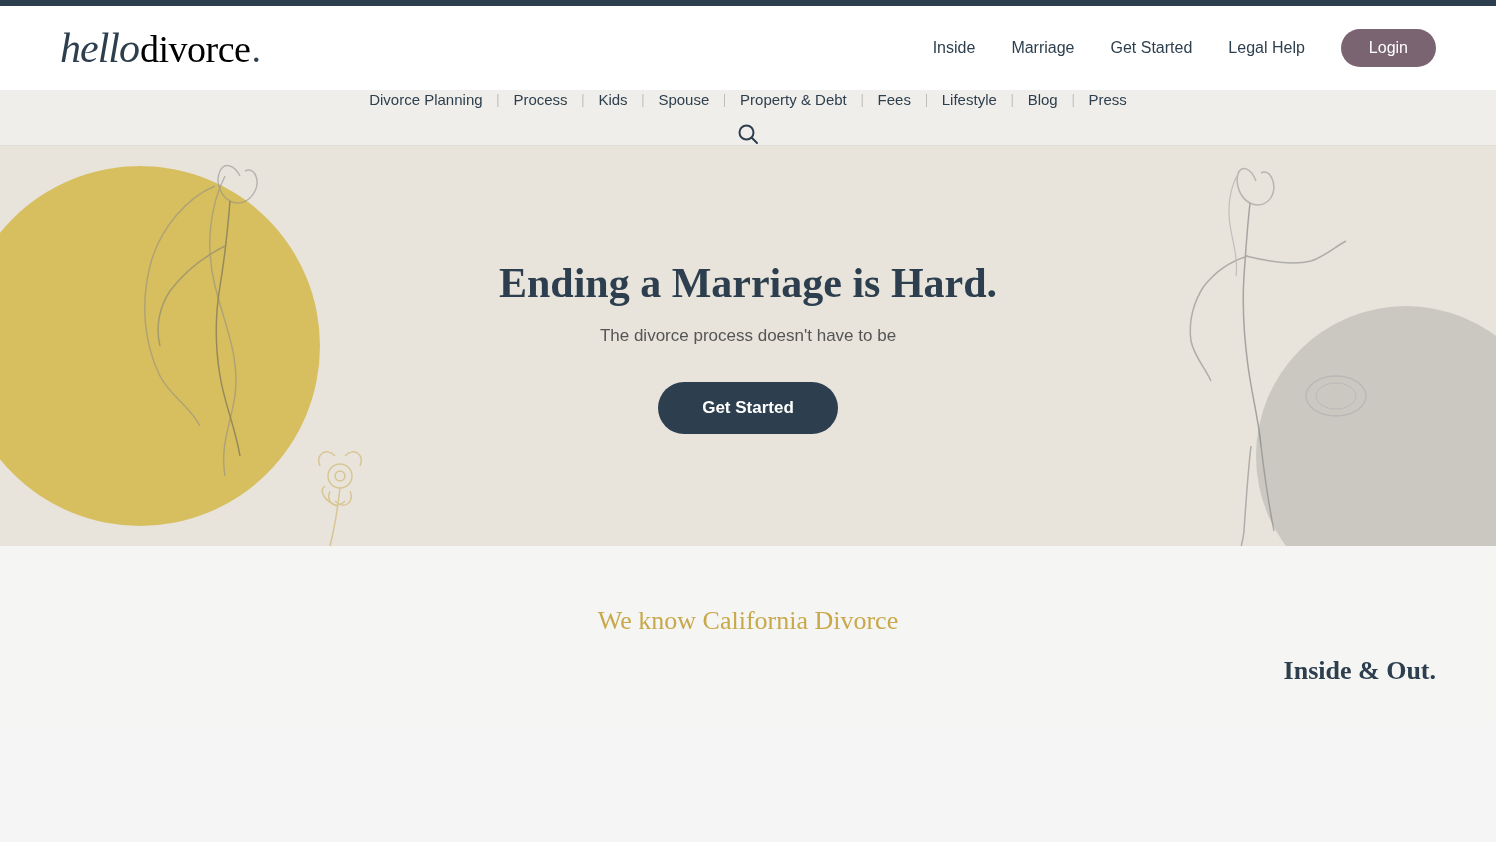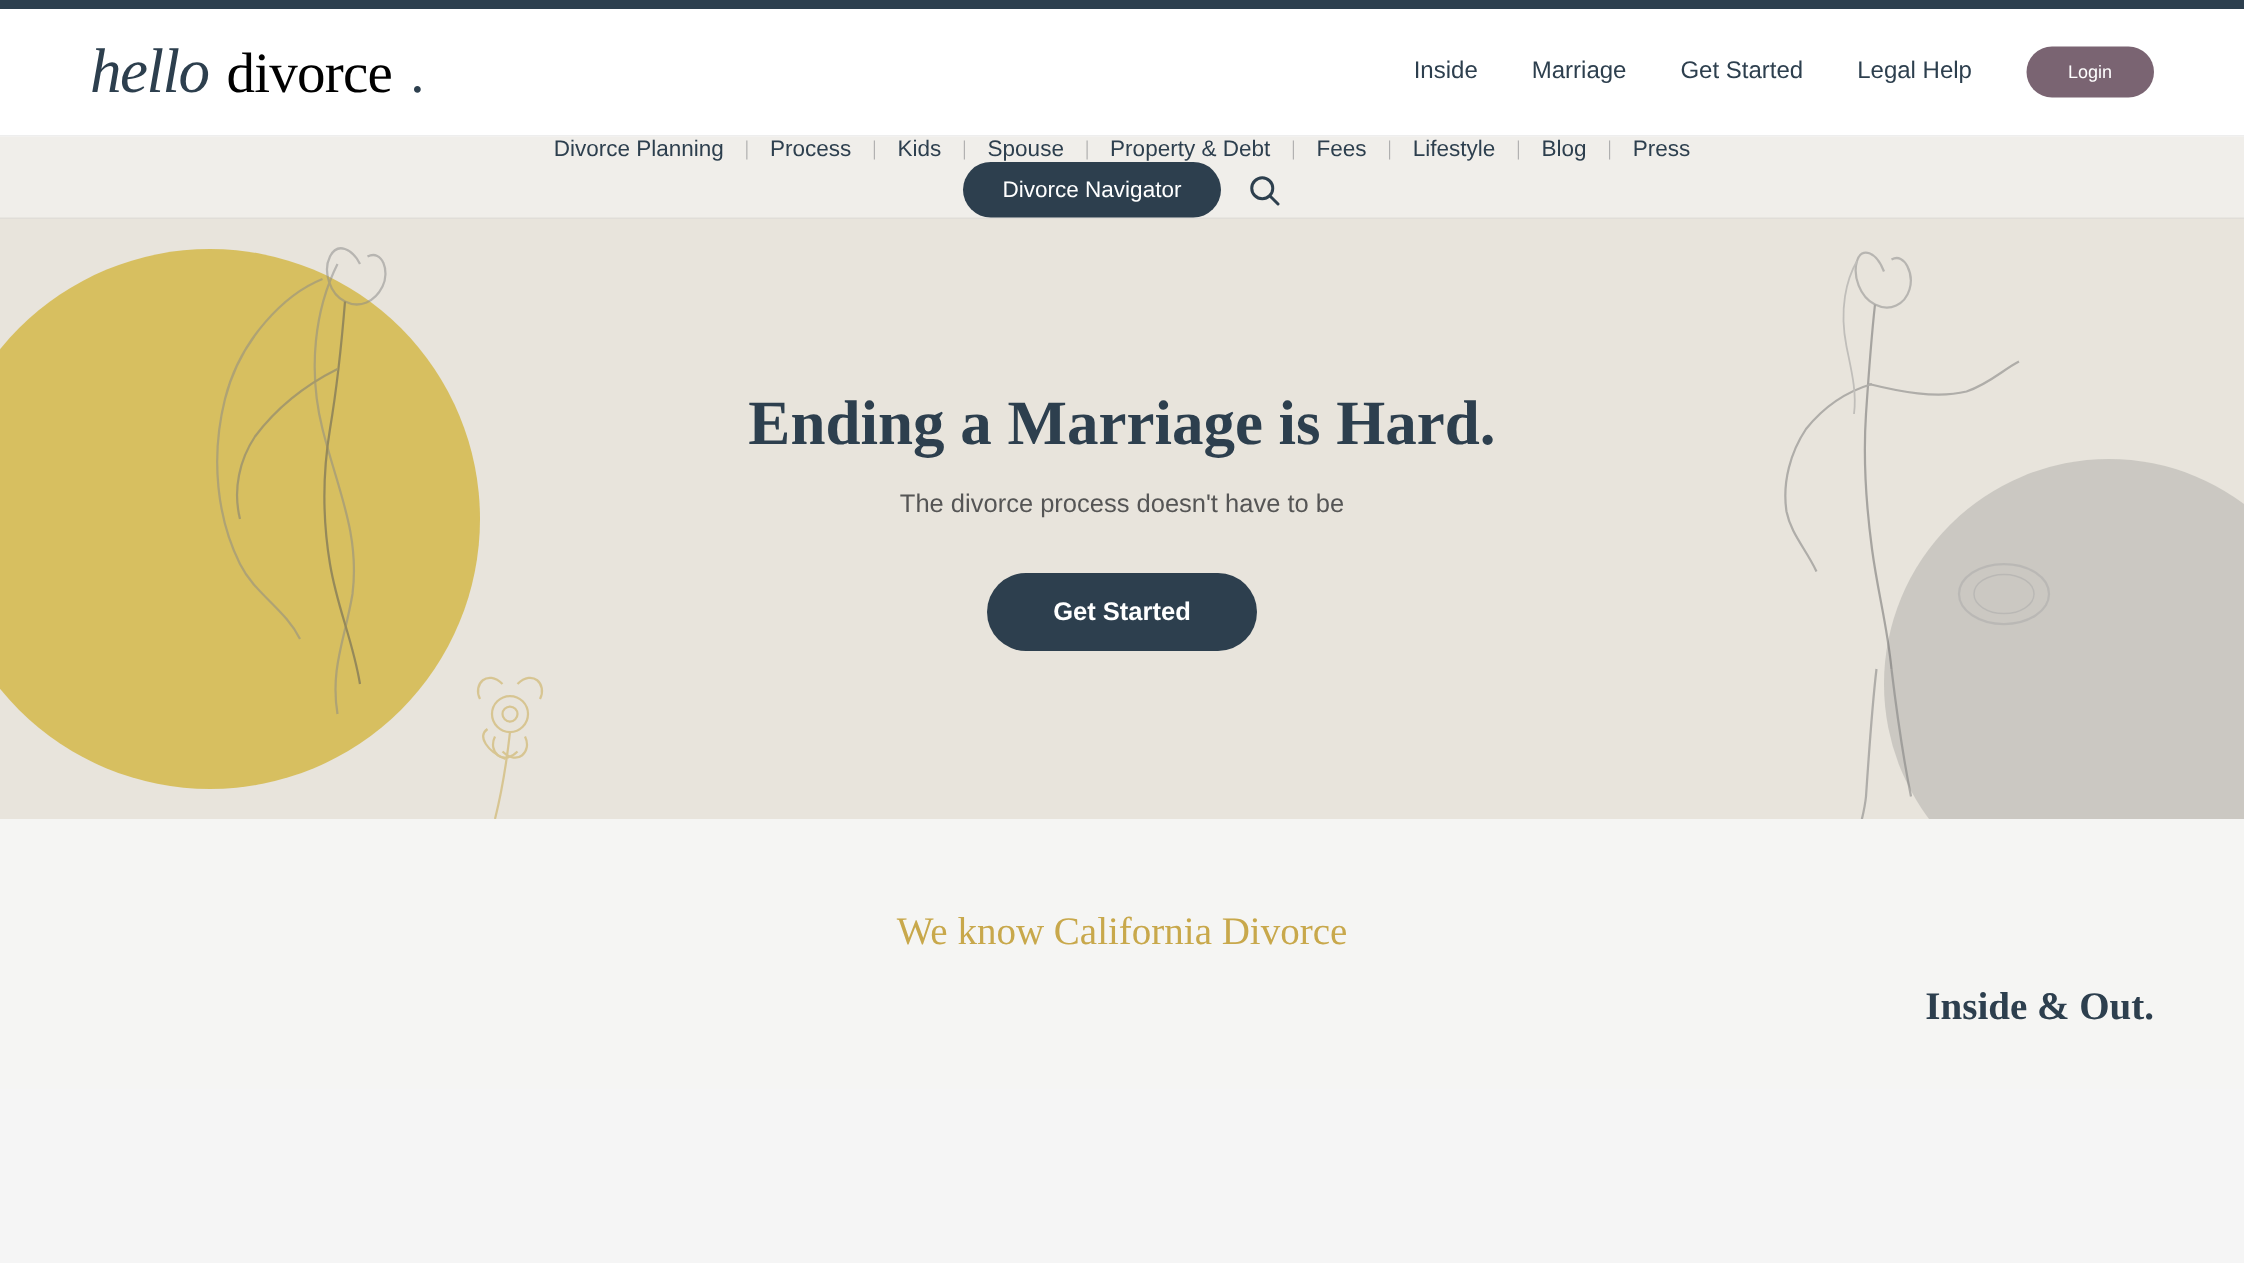--- a/index.html
+++ b/index.html
@@ -18,21 +18,21 @@
       display: flex;
       align-items: center;
       justify-content: space-between;
       padding: 18px 60px;
       border-bottom: 1px solid #eee;
     }
 
     .logo {
       display: flex;
       align-items: baseline;
-      gap: 12px;
+      gap: 1px;
     }
 
     .logo-hello {
       font-family: 'Georgia', cursive;
       font-style: italic;
       font-weight: 400;
       font-size: 42px;
       color: #2d3f4e;
       letter-spacing: -1px;
     }
@@ -67,21 +67,21 @@
       font-size: 16px;
       font-weight: 400;
     }
 
     .login-btn {
       background: #7a6472;
       color: #fff;
       border: none;
       border-radius: 30px;
       padding: 10px 28px;
-      font-size: 12px;
+      font-size: 16px;
       font-family: Arial, sans-serif;
       cursor: pointer;
     }
 
     
     .secondary-nav {
       background: #f0eeea;
       display: flex;
       align-items: center;
       justify-content: space-between;
@@ -308,21 +308,20 @@
         <a href="#">Lifestyle</a>
       </li>
     <li>
         <a href="#">Blog</a>
       </li>
     <li>
         <a href="#">Press</a>
       </li>
   </ul>
   <div class="secondary-nav-right">
-    <button class="divorce-navigator-btn">Divorce Navigator</button>
     <div class="search-icon-wrap">
       <svg width="22" height="22" viewBox="0 0 22 22" fill="none" xmlns="http://www.w3.org/2000/svg">
         <circle cx="9.5" cy="9.5" r="7" stroke="#2d3f4e" stroke-width="2"></circle>
         <line x1="14.8" y1="14.8" x2="20" y2="20" stroke="#2d3f4e" stroke-width="2" stroke-linecap="round"></line>
       </svg>
     </div>
   </div>
 </nav>
 
 <section class="hero">

